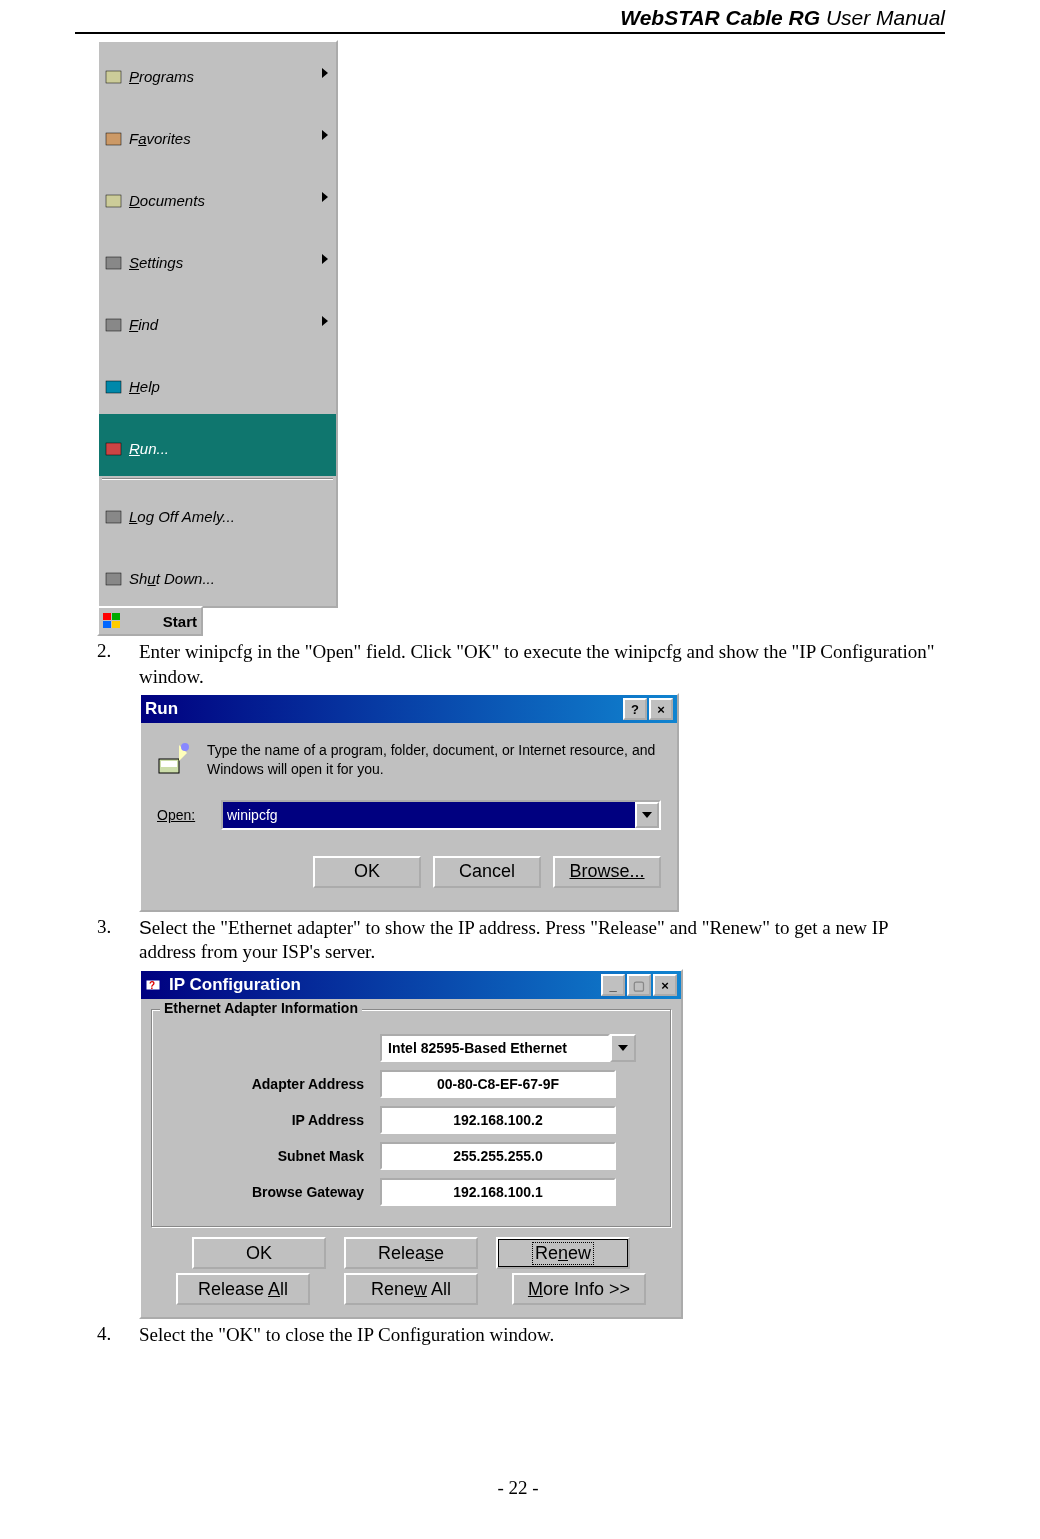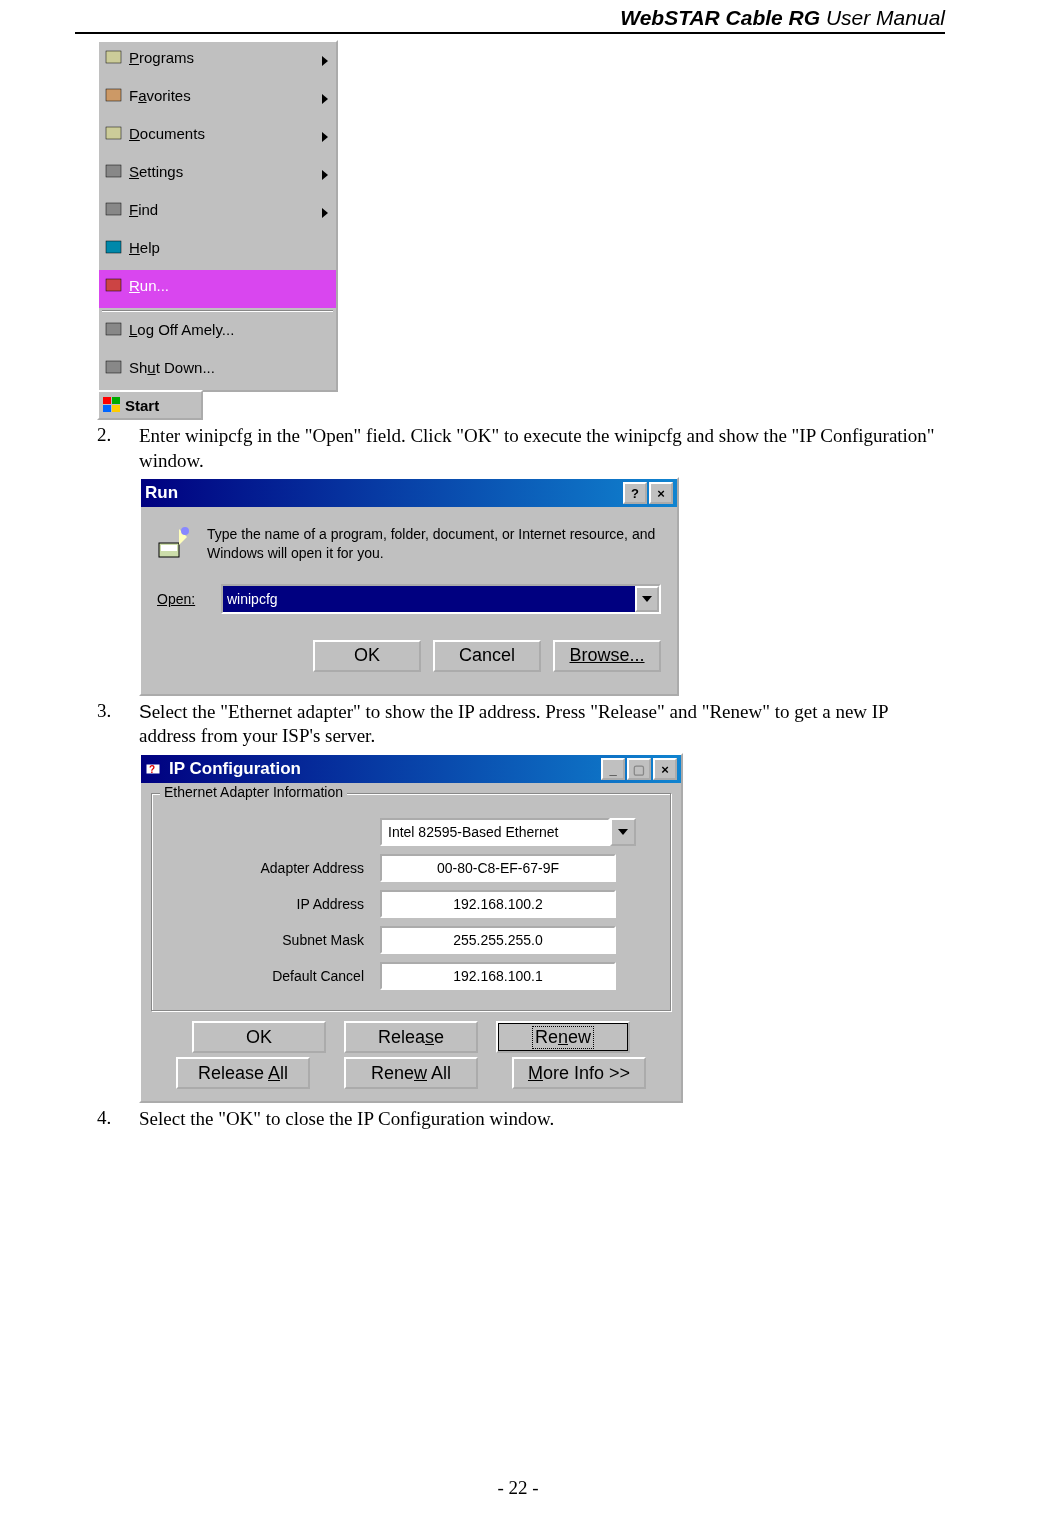--- a/index.html
+++ b/index.html
@@ -42,39 +42,40 @@
   .startmenu {
     width: 237px;
     background: #c0c0c0;
     border: 2px outset #fff;
     font-family: Tahoma, Arial, sans-serif;
     font-size: 15px;
     margin-left: 22px;
   }
   .sm-row {
     display: flex;
-    align-items: flex-start;
-    padding: 7px 6px;
+    align-items: flex-end;
+    padding: 19px 6px;
     position: relative;
     height: 24px;
-  }
-  .sm-row.sel { background: #d946ef; color: #fff; }
+    font-style: italic;
+  }
+  .sm-row.sel { background: #0f766e; color: #fff; }
   .sm-sep { height: 0; border-top: 1px solid #888; border-bottom: 1px solid #fff; margin: 2px 3px; }
   .sm-icon { width: 18px; height: 16px; margin-right: 6px; display: inline-block; }
   .sm-arrow {
     position: absolute; right: 8px; top: 50%; transform: translateY(-50%);
     width: 0; height: 0; border-top: 5px solid transparent; border-bottom: 5px solid transparent; border-left: 6px solid #000;
   }
   .sm-u { text-decoration: underline; }
   .startbtn {
     display: flex; align-items: center;
     width: 94px; height: 26px;
     background: #c0c0c0; border: 2px outset #fff;
     font-family: Tahoma, Arial, sans-serif; font-weight: bold; font-size: 15px;
-    padding: 0 4px; margin-left: 22px; margin-top: -2px;
+    padding: 0 4px; margin-left: 22px; margin-top: -2px; justify-content: space-between;
   }
   .winlogo { width: 18px; height: 16px; margin-right: 4px; display: inline-block; }
 
   /* numbered steps */
   .step { display: flex; margin-top: 4px; margin-left: 22px; }
   .step-num { width: 42px; flex-shrink: 0; }
   .step-body { flex: 1; line-height: 1.3; padding-right: 10px; }
 
   /* Run dialog */
   .dlg-run {
@@ -124,21 +125,21 @@
   /* IP Configuration dialog */
   .dlg-ip {
     width: 540px; background: #c0c0c0; border: 2px outset #fff;
     font-family: Tahoma, Arial, sans-serif; font-size: 14px;
     margin-left: 64px; margin-top: 4px;
   }
   .iptitle { display: flex; align-items: center; gap: 6px; }
   .ipicon { width: 18px; height: 16px; display: inline-block; }
   .groupbox {
     margin: 10px 10px 6px 10px; border: 1px solid #888; box-shadow: 1px 1px 0 #fff inset, 1px 1px 0 #fff;
-    position: relative; padding: 16px 12px 12px 12px;
+    position: relative; padding: 16px 12px 12px 12px; font-weight: bold;
   }
   .groupbox-label {
     position: absolute; top: -10px; left: 8px; background: #c0c0c0; padding: 0 4px; font-size: 14px;
   }
   .ip-row { display: flex; align-items: center; margin: 8px 0; }
   .ip-label { width: 200px; text-align: right; padding-right: 16px; font-size: 14px; }
   .ip-field {
     width: 232px; height: 24px; background: #fff; border: 2px inset #fff;
     display: flex; align-items: center; justify-content: center; font-size: 14px;
   }
@@ -341,21 +342,21 @@
         </div>
         <div class="ip-row">
           <div class="ip-label">IP Address</div>
           <div class="ip-field">192.168.100.2</div>
         </div>
         <div class="ip-row">
           <div class="ip-label">Subnet Mask</div>
           <div class="ip-field">255.255.255.0</div>
         </div>
         <div class="ip-row">
-          <div class="ip-label">Default Cancel</div>
+          <div class="ip-label">Browse Gateway</div>
           <div class="ip-field">192.168.100.1</div>
         </div>
       </div>
       <div class="ip-btns">
         <div class="wbtn wbtn-ip">OK</div>
         <div class="wbtn wbtn-ip">
             <span>Relea<span class="ul">s</span>e</span>
           </div>
         <div class="wbtn wbtn-ip focus">
             <span class="dotted">Re<span class="ul">n</span>ew</span>

